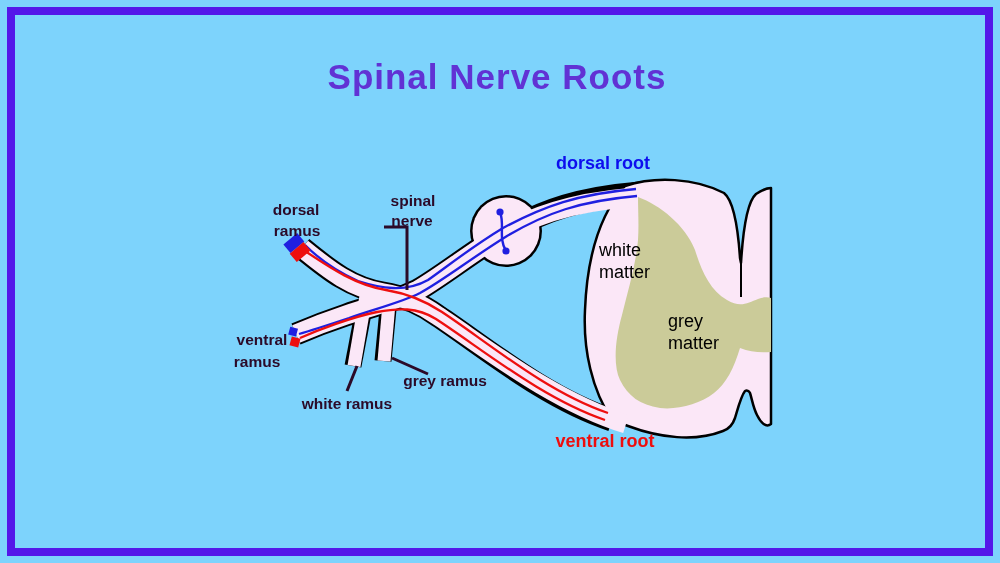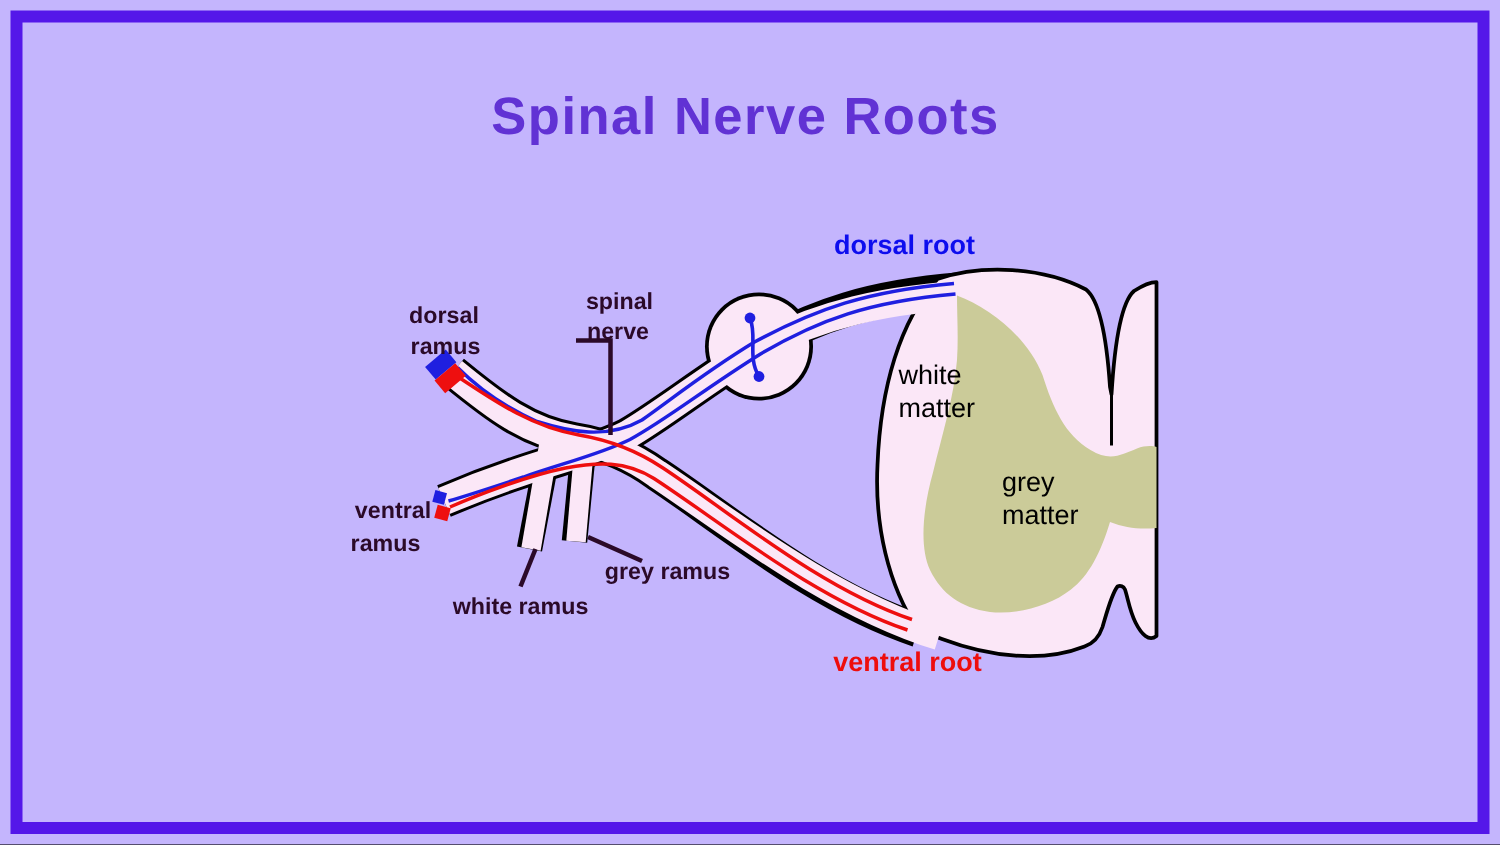--- a/index.html
+++ b/index.html
@@ -1,16 +1,16 @@
 <!DOCTYPE html>
 <html><head>
 <meta charset="utf-8">
 <style>
   html,body{margin:0;padding:0;background:#000;}
-  .stage{position:relative;width:1000px;height:563px;background:#c4b5fd;overflow:hidden;
+  .stage{position:relative;width:1000px;height:563px;background:#7dd3fc;overflow:hidden;
          font-family:"Liberation Sans","DejaVu Sans",sans-serif;}
   .frame{position:absolute;left:7px;top:7px;right:7px;bottom:7px;border:8px solid #5417e9;}
   svg{position:absolute;left:0;top:0;}
   text{font-family:"Liberation Sans","DejaVu Sans",sans-serif;}
   .t-title{font-size:35px;font-weight:bold;letter-spacing:1px;}
   .t-root{font-size:18px;font-weight:bold;}
   .t-dark{font-size:15.5px;font-weight:bold;fill:#2b0a28;}
   .t-matter{font-size:18px;fill:#000;}
 </style>
 </head>

